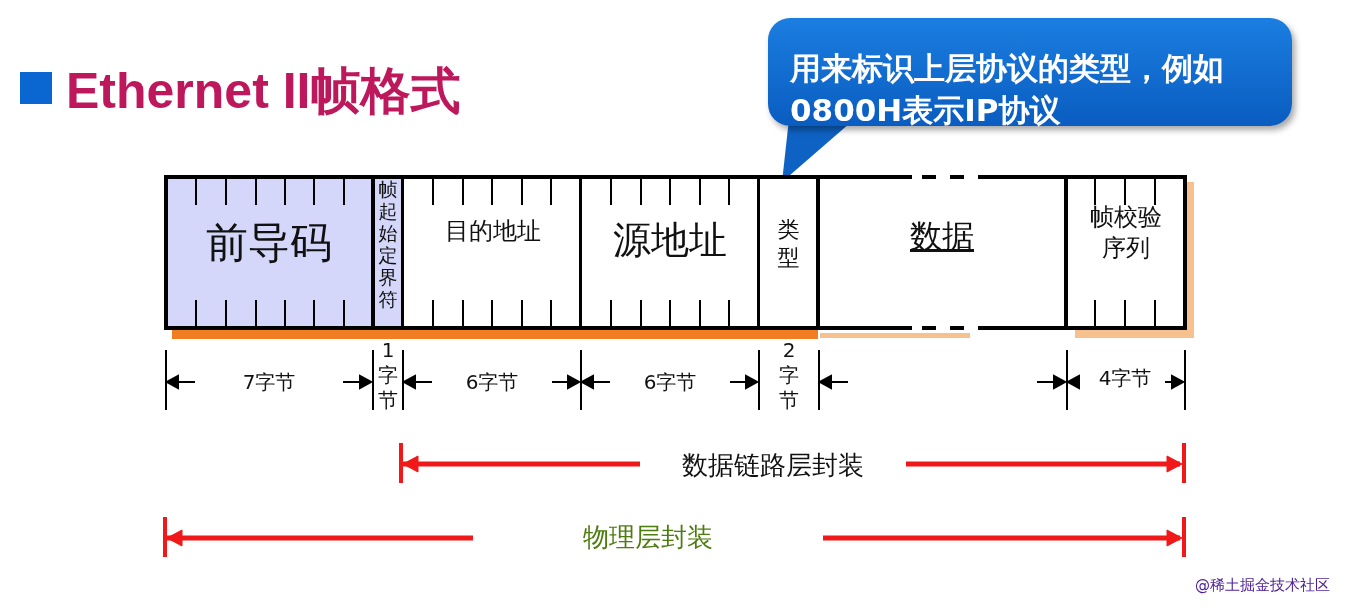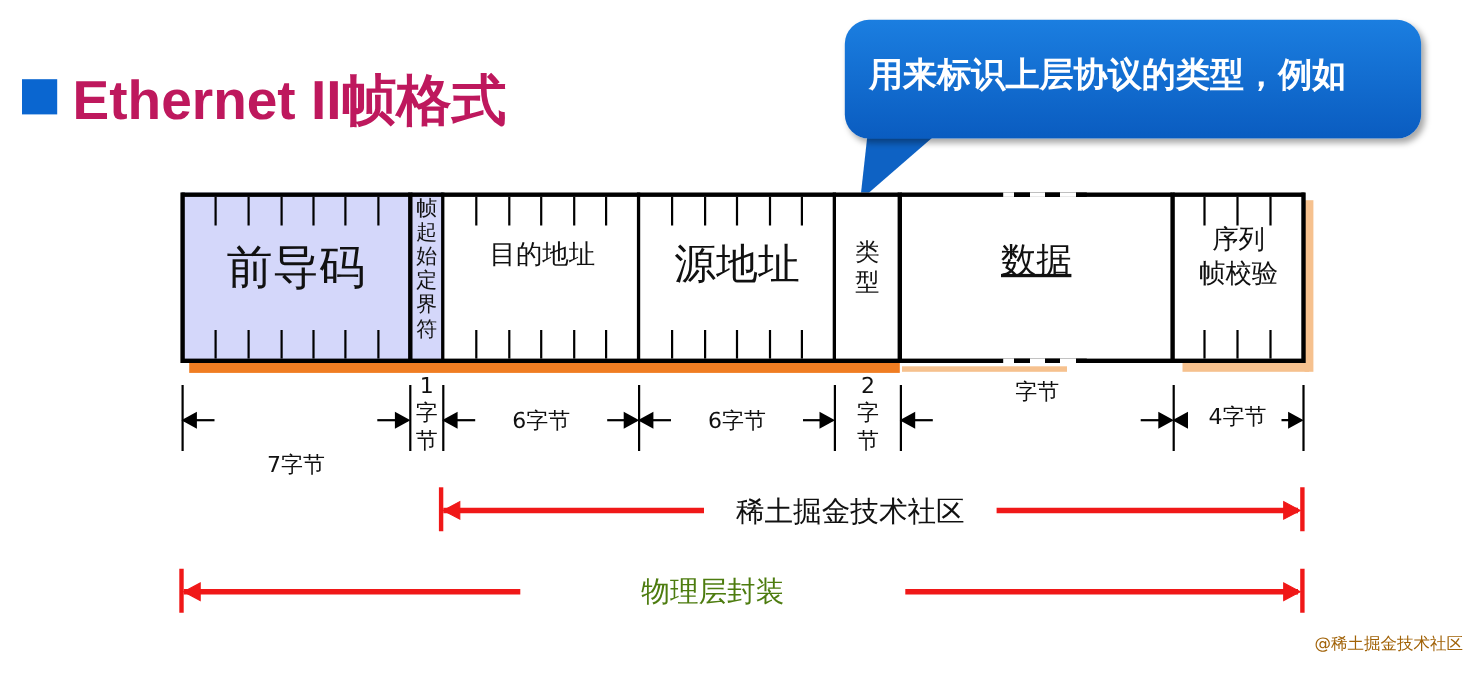--- a/index.html
+++ b/index.html
@@ -10,34 +10,35 @@
   .callout{left:768px;top:18px;width:524px;height:108px;background:linear-gradient(#1b7ee0,#0a5cc0);border-radius:22px;box-shadow:3px 4px 6px rgba(0,0,0,0.35);}
   .callout-text{left:790px;top:30px;width:490px;color:#fff;font-size:31px;font-weight:bold;line-height:42px;margin-top:17px;}
   .frame-shadow{background:#f6c18e;}
   .orange{background:#f07d22;}
   .cell{position:absolute;top:175px;height:155px;box-sizing:border-box;border-top:4px solid #000;border-bottom:4px solid #000;}
   .vline{position:absolute;width:4px;background:#000;top:175px;height:155px;}
   .tick{position:absolute;width:2px;background:#000;height:26px;}
   .lbl{position:absolute;text-align:center;color:#111;white-space:nowrap;}
   .size{position:absolute;font-size:20px;color:#111;text-align:center;white-space:nowrap;}
   .dim{position:absolute;width:2px;background:#000;top:350px;height:60px;}
-  .watermark{right:18px;top:576px;font-size:15px;color:#a16207;}
+  .watermark{right:18px;top:576px;font-size:15px;color:#4c1d95;}
 </style>
 </head>
 <body>
 
 <div class="abs title-sq"></div>
 <div class="abs title">Ethernet II帧格式</div>
 
 <svg class="abs" style="left:770px;top:100px" width="120" height="90">
   <polygon points="20,10 95,10 12,82" fill="#0e62c4"></polygon>
 </svg>
 <div class="abs callout"></div>
 <div class="abs callout-text">
   <div>用来标识上层协议的类型，例如</div>
+  <div>0800H表示IP协议</div>
 </div>
 
 <div class="abs orange" style="left:172px;top:330px;width:646px;height:9px;"></div>
 <div class="abs frame-shadow" style="left:820px;top:333px;width:150px;height:5px;"></div>
 <div class="abs frame-shadow" style="left:1075px;top:330px;width:115px;height:8px;"></div>
 <div class="abs frame-shadow" style="left:1186px;top:182px;width:8px;height:156px;"></div>
 
 <div class="cell" style="left:165px;width:208px;background:#d4d7fa;"></div>
 <div class="cell" style="left:373px;width:30px;background:#d4d7fa;"></div>
 <div class="cell" style="left:403px;width:178px;background:#fff;"></div>
@@ -110,22 +111,22 @@
   <div>符</div>
 </div>
 <div class="lbl" style="left:403px;top:215px;width:180px;font-size:24px;">目的地址</div>
 <div class="lbl" style="left:581px;top:215px;width:178px;font-size:38px;">源地址</div>
 <div class="lbl" style="left:759px;top:216px;width:59px;font-size:22px;line-height:28px;">
   <div>类</div>
   <div>型</div>
 </div>
 <div class="lbl" style="left:818px;top:215px;width:248px;font-size:32px;text-decoration:underline;">数据</div>
 <div class="lbl" style="left:1066px;top:202px;width:120px;font-size:24px;line-height:31px;">
+  <div>帧校验</div>
   <div>序列</div>
-  <div>帧校验</div>
 </div>
 
 <div class="dim" style="left:165px"></div>
 <div class="dim" style="left:372px"></div>
 <div class="dim" style="left:402px"></div>
 <div class="dim" style="left:580px"></div>
 <div class="dim" style="left:758px"></div>
 <div class="dim" style="left:818px"></div>
 <div class="dim" style="left:1066px"></div>
 <div class="dim" style="left:1184px"></div>
@@ -153,51 +154,50 @@
     <line x1="1037" y1="382" x2="1065" y2="382"></line>
       <polygon points="1065,382 1054,376 1054,388"></polygon>
 
     <line x1="1068" y1="382" x2="1080" y2="382"></line>
       <polygon points="1068,382 1079,376 1079,388"></polygon>
     <line x1="1165" y1="382" x2="1183" y2="382"></line>
       <polygon points="1183,382 1172,376 1172,388"></polygon>
   </g>
 </svg>
 
-<div class="size" style="left:195px;top:369px;width:148px;margin-top:40px;">7字节</div>
+<div class="size" style="left:195px;top:369px;width:148px;">7字节</div>
 <div class="size" style="left:374px;top:338px;width:28px;line-height:25px;">
   <div>1</div>
   <div>字</div>
   <div>节</div>
 </div>
 <div class="size" style="left:432px;top:369px;width:120px;">6字节</div>
 <div class="size" style="left:610px;top:369px;width:120px;">6字节</div>
 <div class="size" style="left:760px;top:338px;width:58px;line-height:25px;">
   <div>2</div>
   <div>字</div>
   <div>节</div>
 </div>
 <div class="size" style="left:848px;top:342px;width:190px;line-height:28px;">
-  <div>字节</div>
 </div>
 <div class="size" style="left:1080px;top:365px;width:90px;">4字节</div>
 
 <svg class="abs" style="left:0;top:0" width="1348" height="615">
   <g fill="#f01818" stroke="#f01818">
     <line x1="401" y1="443" x2="401" y2="483" stroke-width="4"></line>
     <line x1="403" y1="464" x2="640" y2="464" stroke-width="5"></line>
     <polygon points="403,464 418,456 418,472"></polygon>
     <line x1="906" y1="464" x2="1180" y2="464" stroke-width="5"></line>
     <polygon points="1182,464 1167,456 1167,472"></polygon>
     <line x1="1184" y1="443" x2="1184" y2="483" stroke-width="4"></line>
 
     <line x1="165" y1="517" x2="165" y2="557" stroke-width="4"></line>
     <line x1="167" y1="538" x2="473" y2="538" stroke-width="5"></line>
     <polygon points="167,538 182,530 182,546"></polygon>
     <line x1="823" y1="538" x2="1180" y2="538" stroke-width="5"></line>
     <polygon points="1182,538 1167,530 1167,546"></polygon>
     <line x1="1184" y1="517" x2="1184" y2="557" stroke-width="4"></line>
   </g>
 </svg>
-<div class="abs" style="left:640px;top:448px;width:266px;text-align:center;font-size:26px;color:#111;">稀土掘金技术社区</div>
+<div class="abs" style="left:640px;top:448px;width:266px;text-align:center;font-size:26px;color:#111;">数据链路层封装</div>
 <div class="abs" style="left:473px;top:520px;width:350px;text-align:center;font-size:26px;color:#4d7c0f;">物理层封装</div>
 
 <div class="abs watermark">@稀土掘金技术社区</div>
 
 </body></html>

